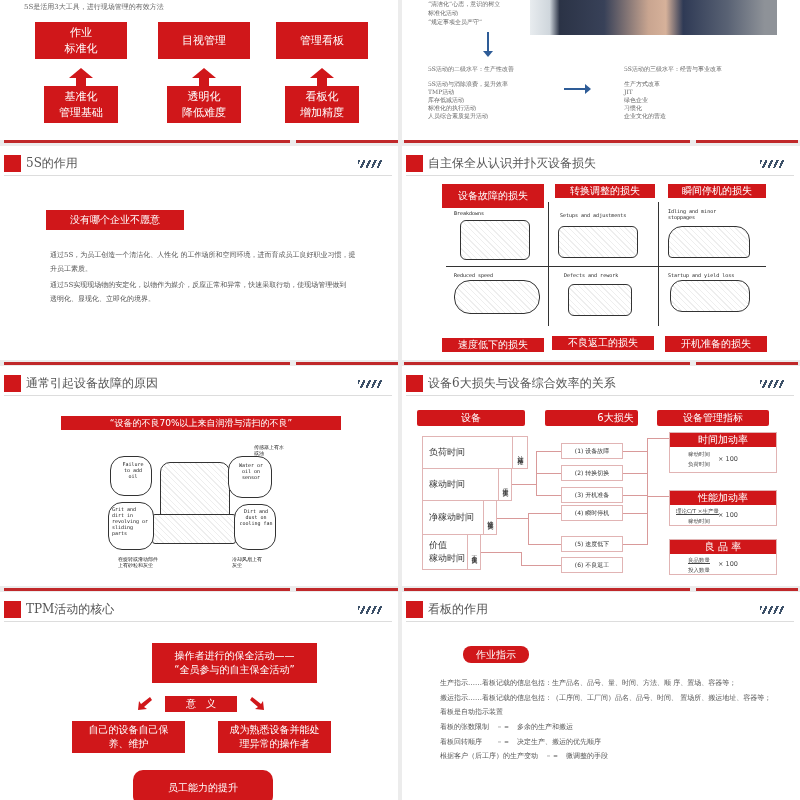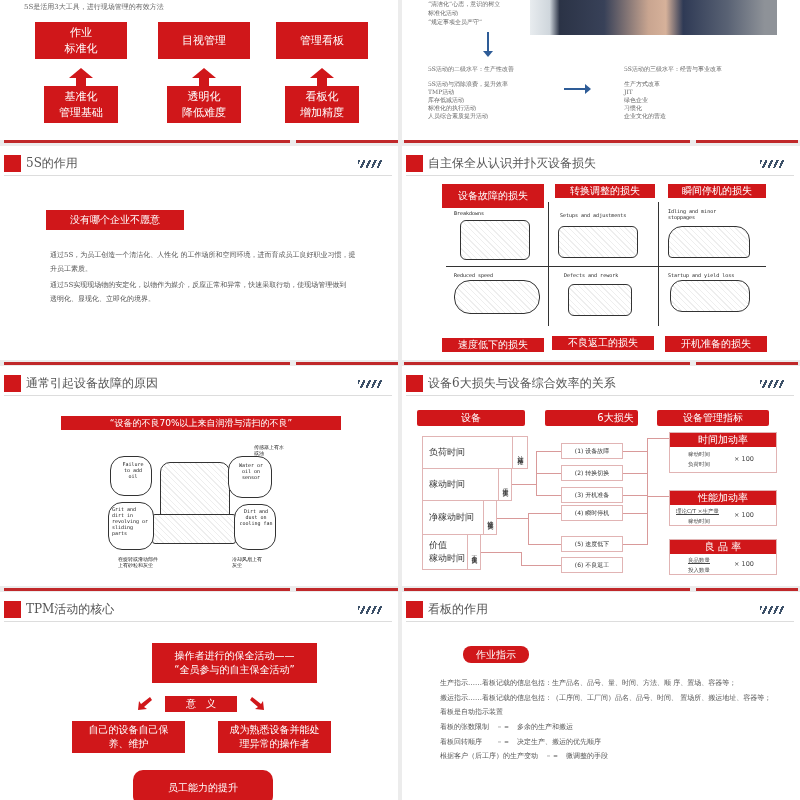--- a/index.html
+++ b/index.html
@@ -47,21 +47,21 @@
      repeating-linear-gradient(45deg, #fff 0 3px, #eee 3px 4px); }
 
   
   .d-cell { position: absolute; border: 1px solid #e1b4b4; background: #fff; font-size: 9px; color: #333; display: flex; align-items: center; padding-left: 6px; }
   .d-vert { position: absolute; border: 1px solid #e1b4b4; background: #fff; font-size: 6px; color: #333; writing-mode: vertical-rl; display: flex; align-items: center; justify-content: center; letter-spacing: 1px; }
   .d-loss { position: absolute; border: 1px solid #e1b4b4; background: #fff; font-size: 6px; color: #333; display: flex; align-items: center; justify-content: center; }
   .line { position: absolute; background: #d99a9a; }
   .m-box { position: absolute; border: 1px solid #e1b4b4; background: #fff; }
   .m-head { position: absolute; left: 0; right: 0; top: 0; height: 14px; background: #d0171a; color: #fff; font-size: 10px; text-align: center; line-height: 14px; }
   .m-frac { position: absolute; left: 18px; font-size: 5.5px; color: #444; line-height: 1.9; }
-  .m-x { position: absolute; right: 22px; font-size: 6.5px; color: #444; }
+  .m-x { position: absolute; right: 38px; font-size: 6.5px; color: #444; }
 
   .pill { position: absolute; background: #d0171a; color: #fff; border-radius: 8px; font-size: 10px; display:flex; align-items:center; justify-content:center;margin-left:23px; }
   .diag-arrow { position: absolute; width: 14px; height: 14px; }
 </style>
 </head>
 <body>
 
 <div class="panel p-tl">
   <div class="tl-intro">5S是活用3大工具，进行现场管理的有效方法</div>
   <div class="redbox" style="left:35px;top:22px;width:92px;height:37px;white-space:pre-line;">作业

